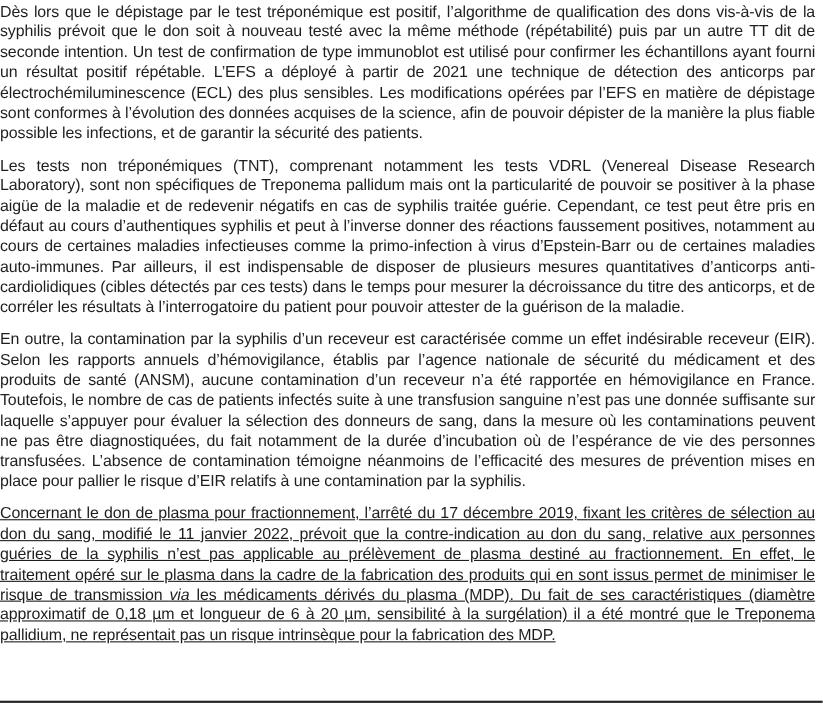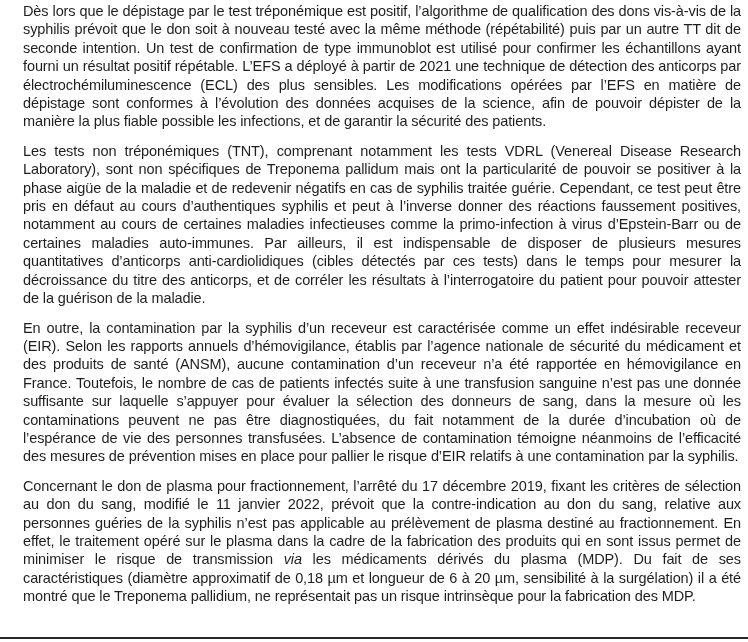--- a/index.html
+++ b/index.html
@@ -14,32 +14,33 @@
   }
   .page {
     position: relative;
     width: 748px;
     height: 642px;
     background: var(--bg, #ffffff);
     font-family: "Liberation Sans", sans-serif;
     color: var(--text, #1e1e1e);
   }
   .text-block {
-    padding: 2px 7px 0 23px;
+    padding: 2px 7px 0 0;
   }
   p.para {
     margin: 0 0 11px 0;
     font-size: 14.5px;
     line-height: 18.4px;
     text-align: justify;
     letter-spacing: -0.1px;
     color: var(--text, #1e1e1e);
   }
   p.para:last-child {
     margin-bottom: 0;
+    text-decoration: underline;
   }
   .run-italic {
     font-style: italic;
   }
   .bottom-rule {
     position: absolute;
     left: 0;
     bottom: 3px;
     width: 100%;
     height: 2px;

